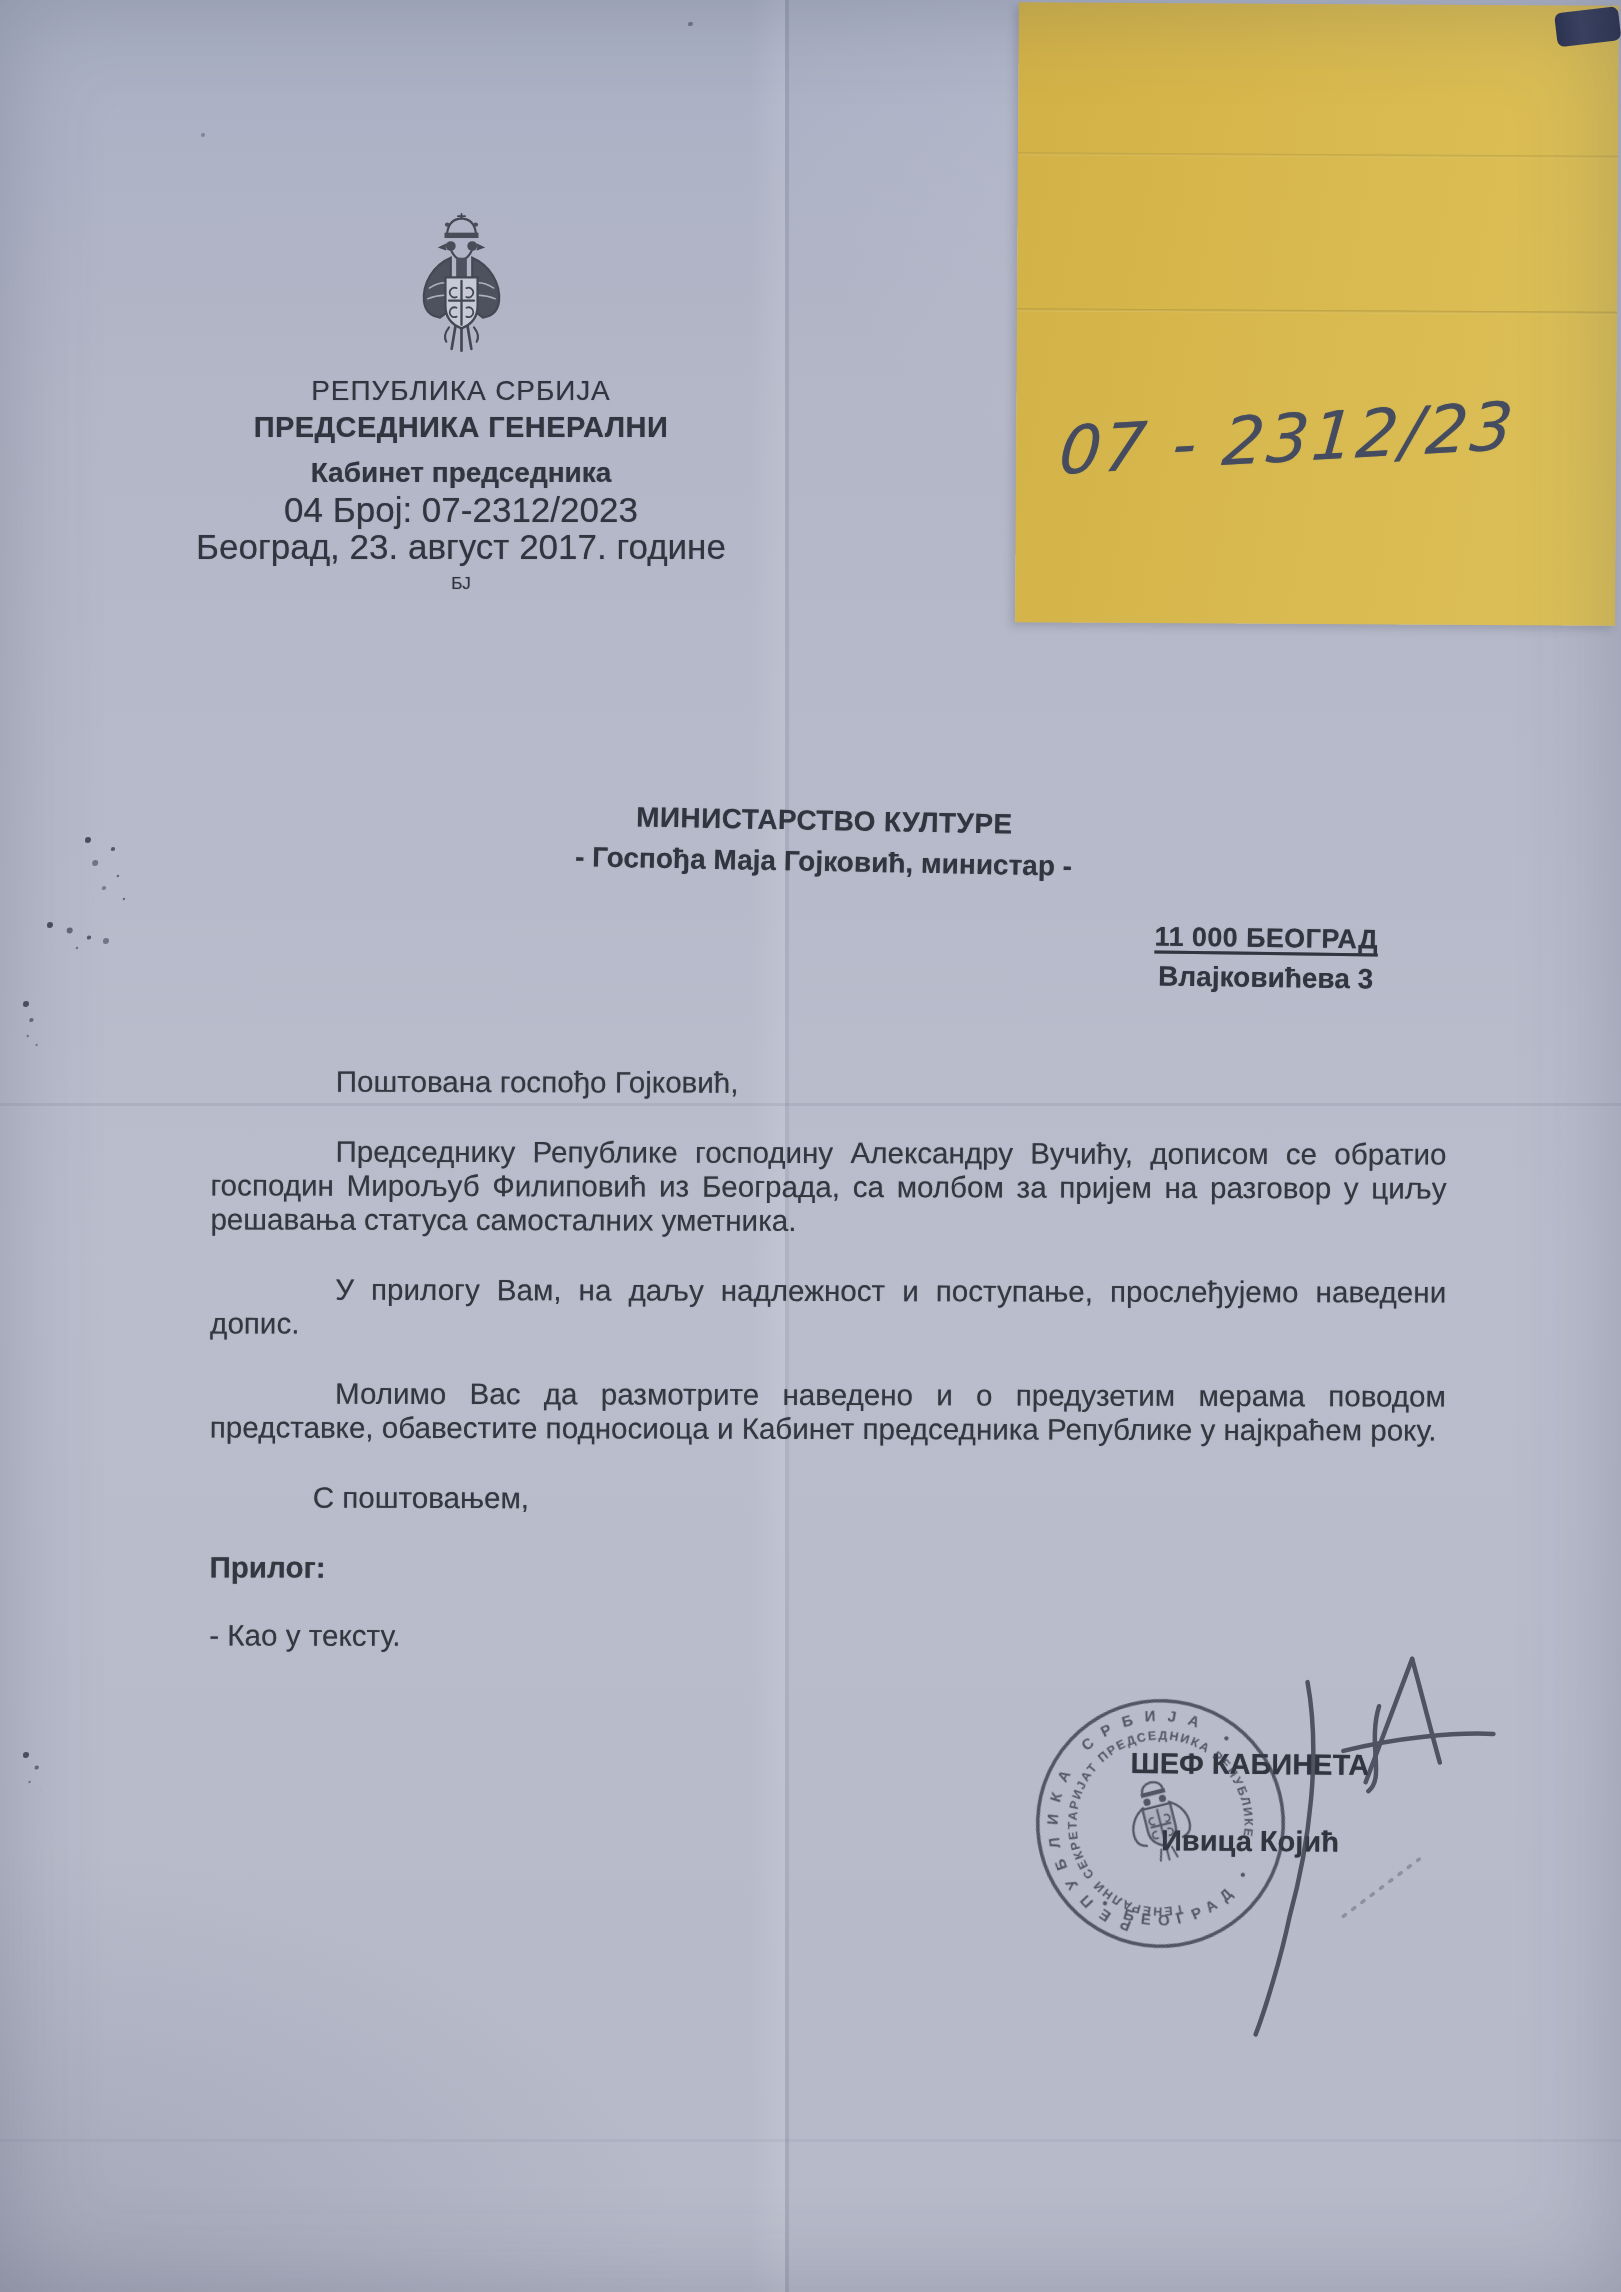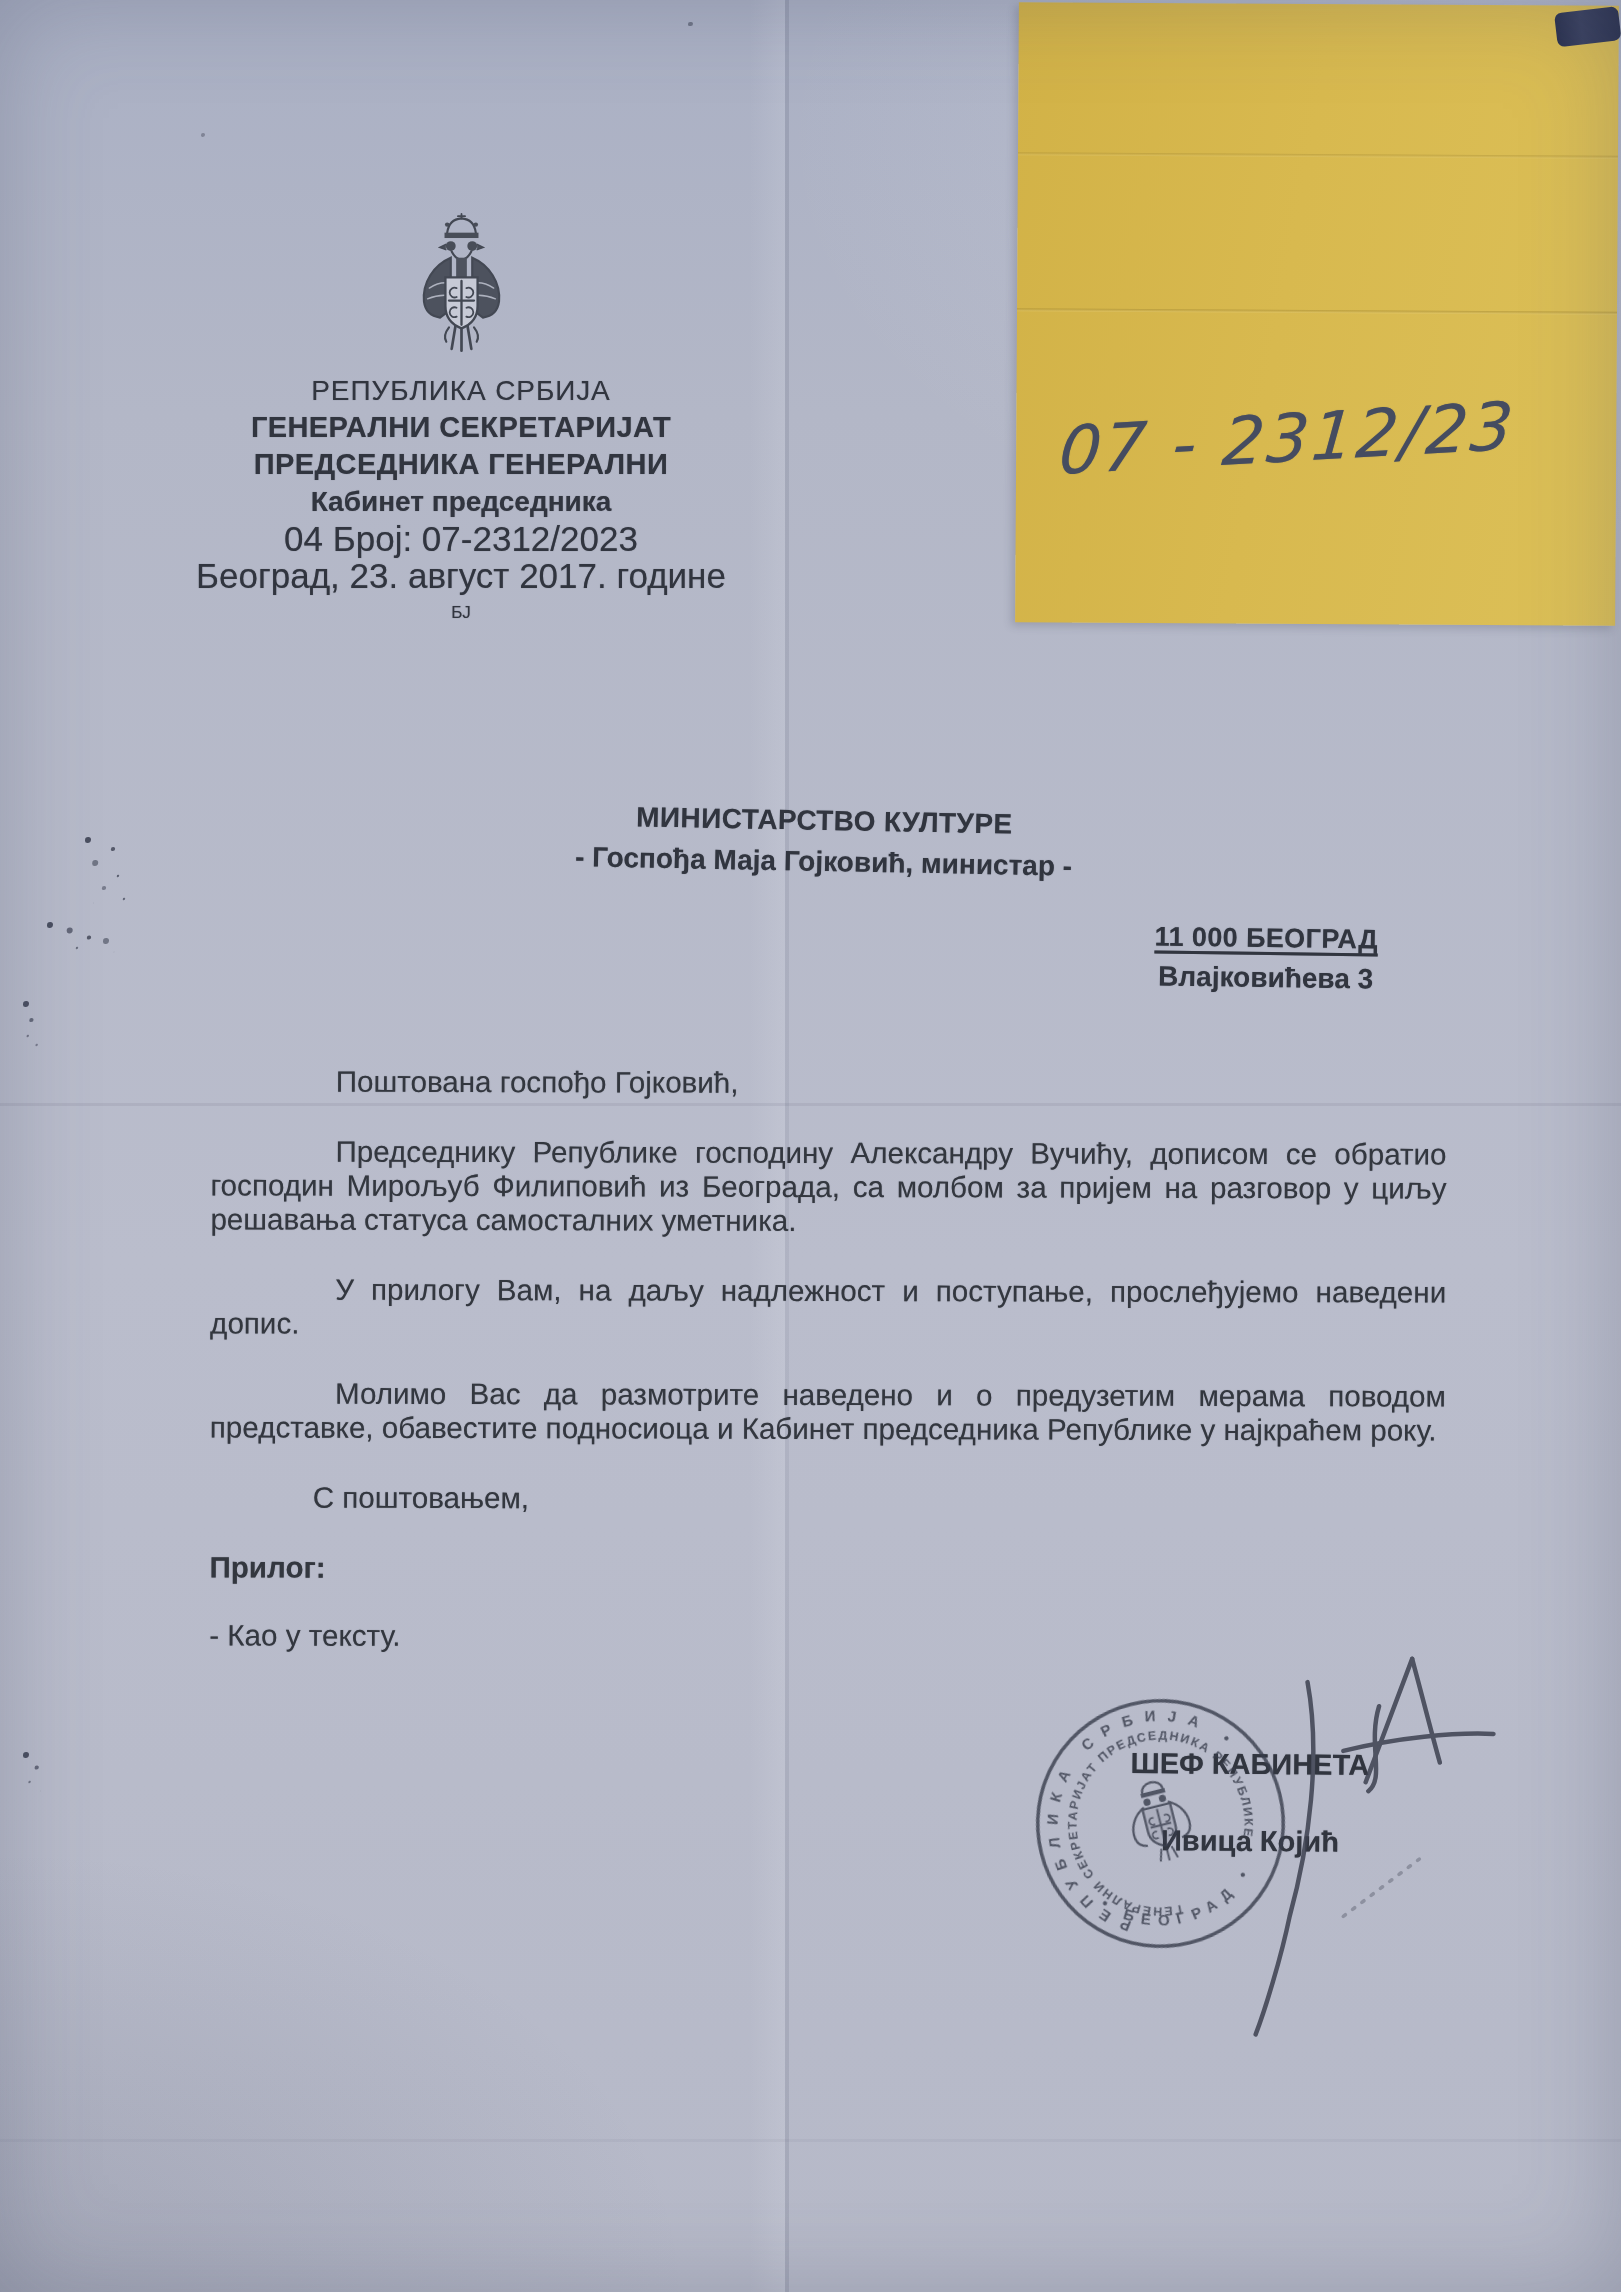--- a/index.html
+++ b/index.html
@@ -25,21 +25,21 @@
   .crease-v-light{position:absolute;left:749px;top:0;width:36px;height:2293px;
     background:linear-gradient(90deg,rgba(236,239,246,0) ,rgba(236,239,246,0.14));}
   .crease-h1{position:absolute;left:0;top:1103px;width:1621px;height:2.7px;background:rgba(98,104,126,0.13);}
   .crease-h2{position:absolute;left:0;top:2139px;width:1621px;height:2.7px;background:rgba(98,104,126,0.08);}
 
   
   .letterhead{position:absolute;left:170px;top:372px;width:582px;text-align:center;
     color:#31353f;text-shadow:0 0 0.9px rgba(49,53,63,0.55);line-height:37px;}
   .lh-country{font-size:28px;letter-spacing:0.9px;}
   .lh-org{font-size:29px;font-weight:700;letter-spacing:0.4px;}
-  .lh-office{font-size:28px;font-weight:700;}
+  .lh-office{font-size:28px;font-weight:700;margin-top:8px;}
   .lh-num,.lh-date{font-size:35px;}
   .lh-initials{font-size:17px;}
 
   
   .coa{position:absolute;left:415px;top:213px;width:93px;height:143px;
     filter:blur(0.4px);opacity:0.92;}
 
   
   .note{position:absolute;left:1017px;top:3.6px;width:600px;height:620px;
     transform:rotate(0.35deg);
@@ -145,21 +145,20 @@
       <path d="M38,128 q-7,9 -3,16 M66,128 q7,9 3,16"></path>
 
       <path d="M34,72 H70 V104 Q70,122 52,129 Q34,122 34,104 Z" fill="#c9ccd8" stroke-width="2.6"></path>
       <path d="M52,76 V125 M38,98 H66" stroke-width="2.6"></path>
       <path d="M46.5,84 a5.5,5.5 0 1 0 0.1,10 M57.5,84 a5.5,5.5 0 1 1 -0.1,10 M46.5,106 a5.5,5.5 0 1 0 0.1,10 M57.5,106 a5.5,5.5 0 1 1 -0.1,10" stroke-width="2"></path>
     </g>
   </svg>
 
   <div class="letterhead">
     <div class="lh-country">РЕПУБЛИКА СРБИЈА</div>
-    <div class="lh-org">ГЕНЕРАЛНИ СЕКРЕТАРИЈАТ</div>
     <div class="lh-org">ПРЕДСЕДНИКА ГЕНЕРАЛНИ</div>
     <div class="lh-office">Кабинет председника</div>
     <div class="lh-num">04 Број: 07-2312/2023</div>
     <div class="lh-date">Београд, 23. август 2017. године</div>
     <div class="lh-initials">БЈ</div>
   </div>
 
   <div class="note">
     <div class="note-crease c1"></div>
     <div class="note-crease c2"></div>

